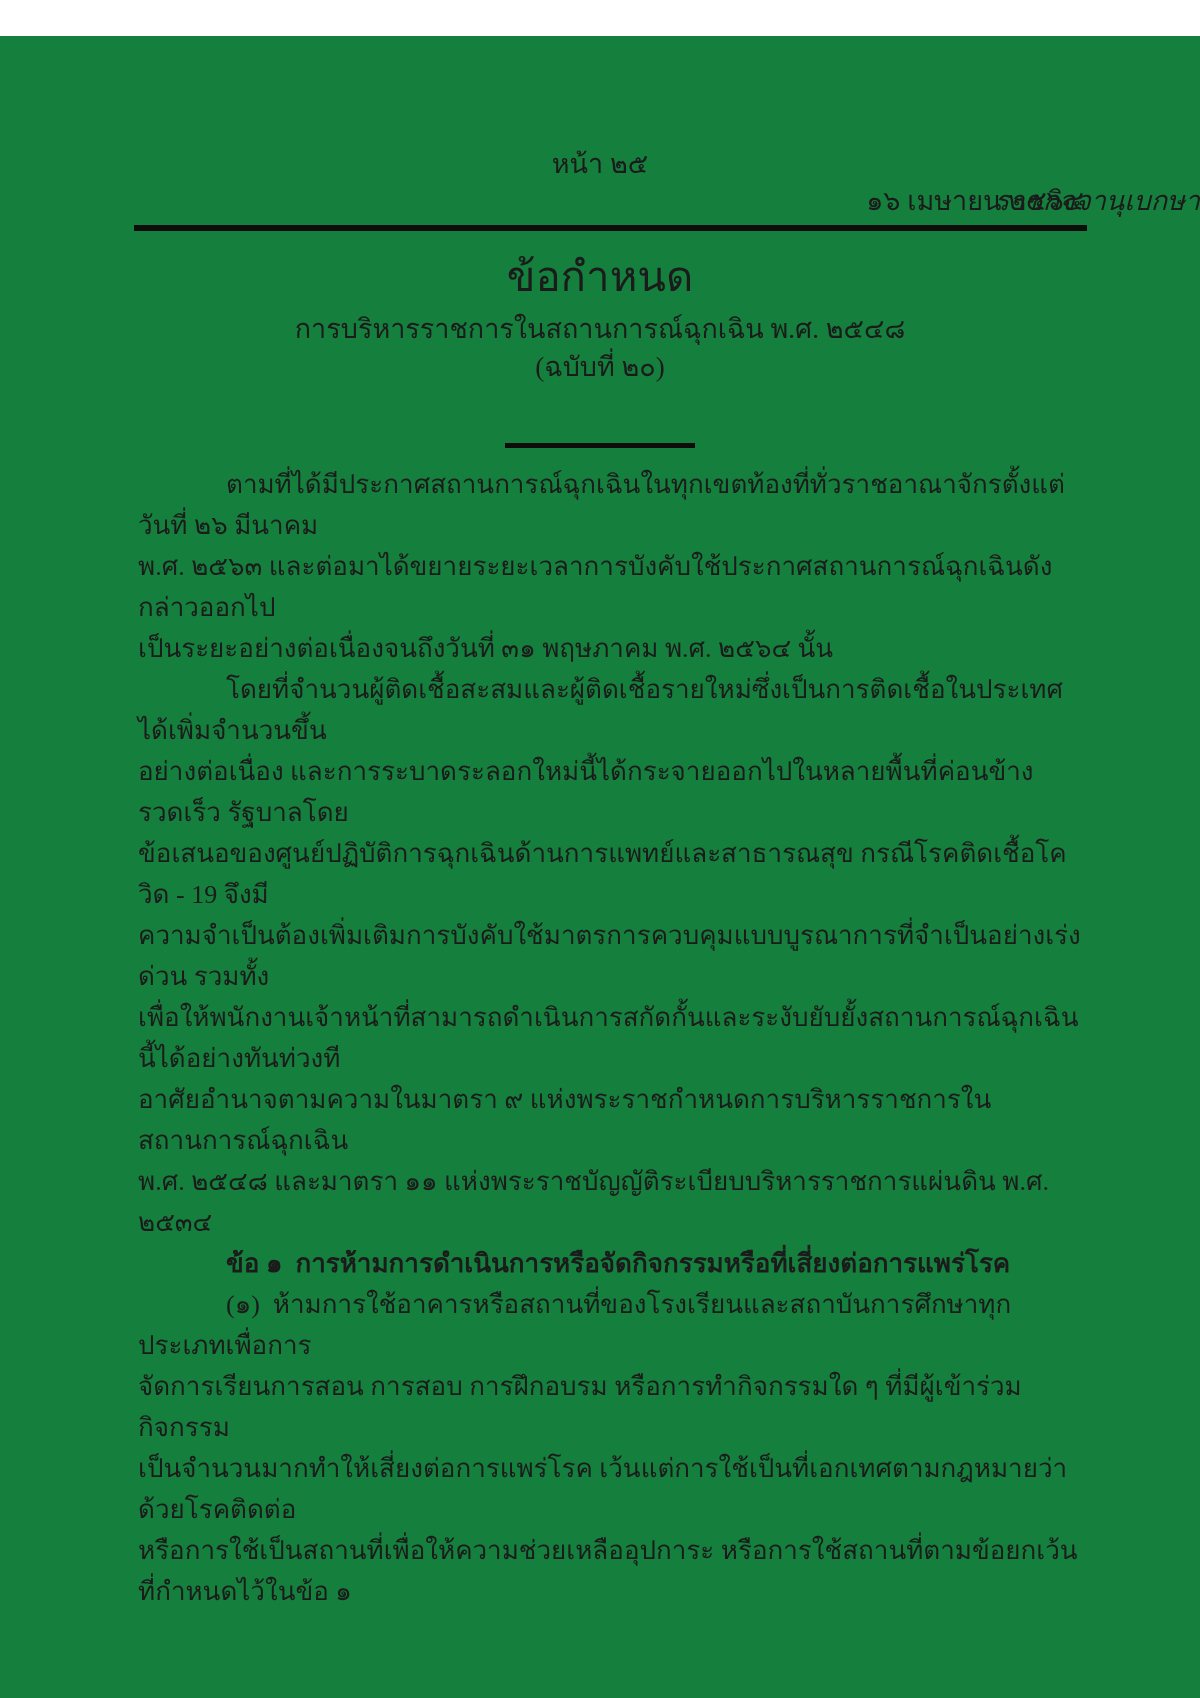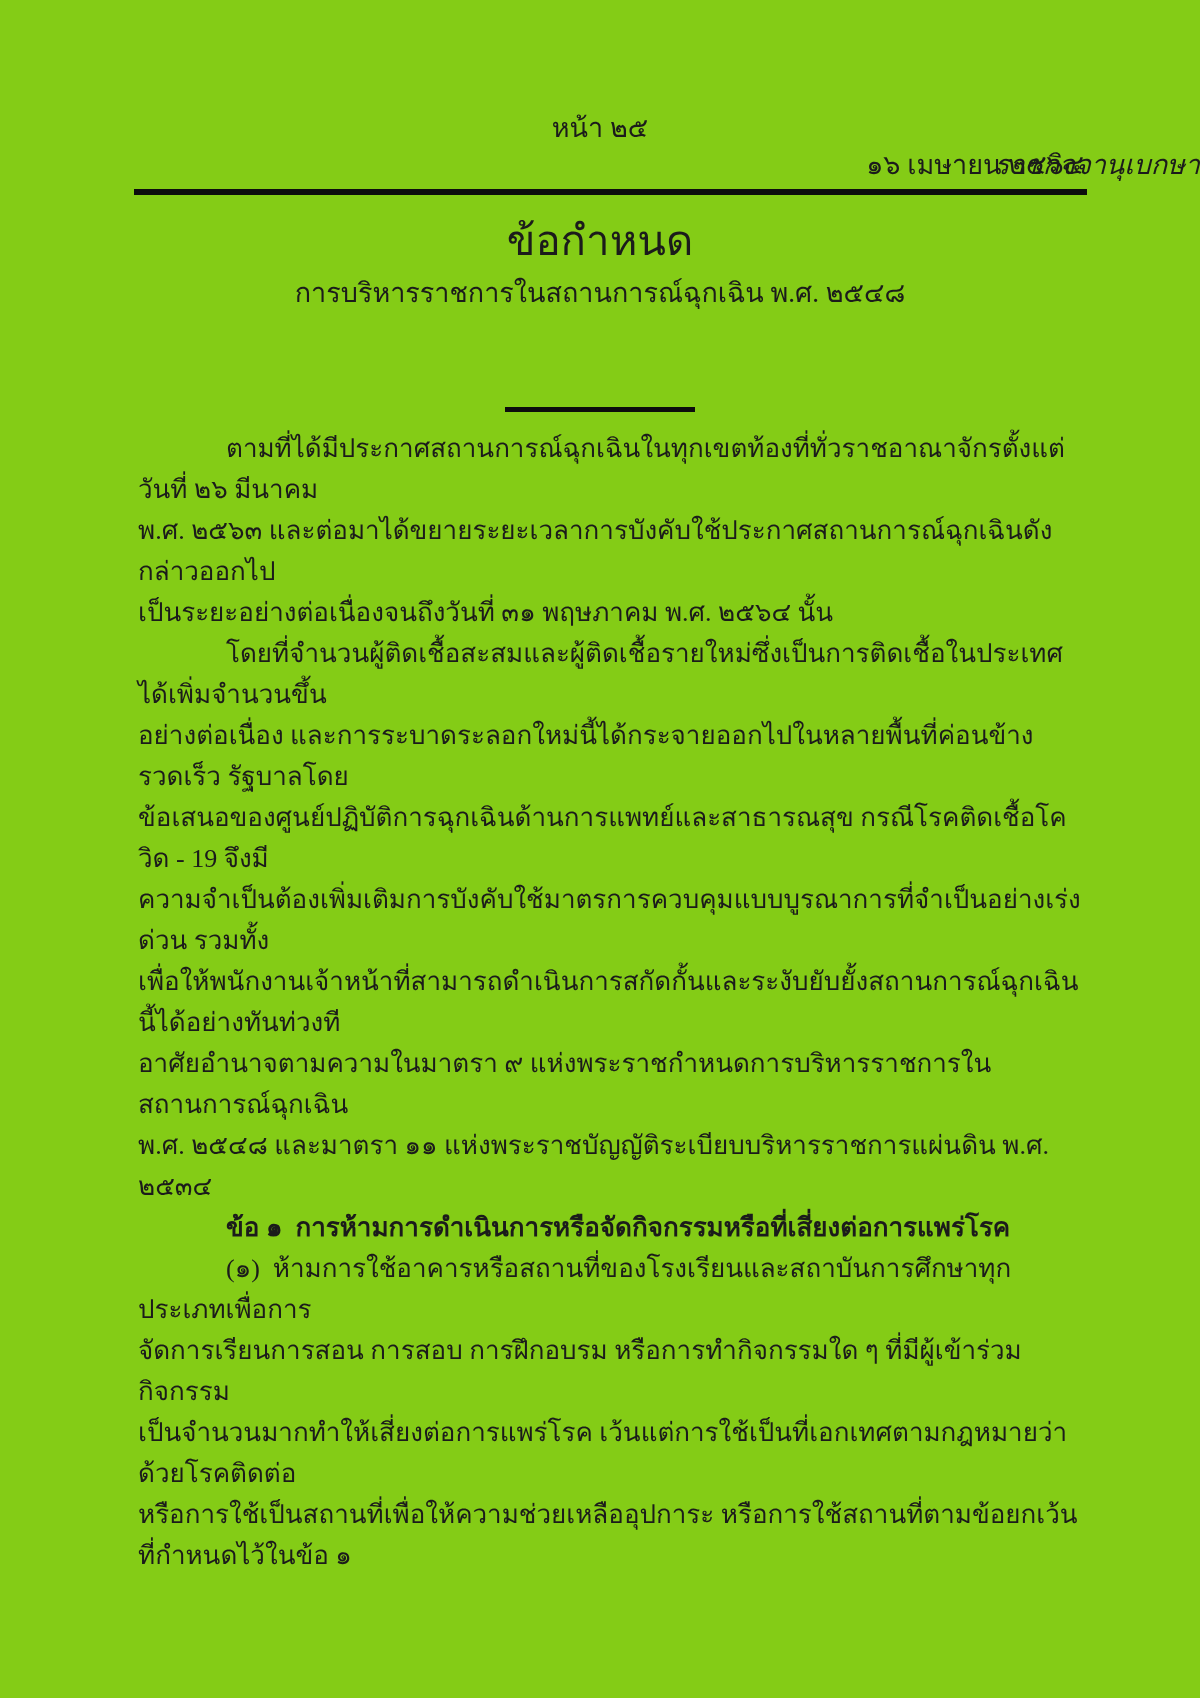--- a/index.html
+++ b/index.html
@@ -7,21 +7,22 @@
   body {
     background: #ffffff;
     font-family: "Liberation Serif", "DejaVu Serif", serif;
     color: #1b1b1b;
     position: relative;
     overflow: hidden;
   }
   .page {
     position: absolute;
     inset: 0;
-    background: #84cc16;
+    background: #15803d;
+    margin-top: 36px;
   }
   .page-number {
     position: absolute;
     top: 110px; left: 0; right: 0;
     text-align: center;
     font-size: 27px;
     line-height: 36px;
     white-space: pre-wrap;
   }
   .masthead {
@@ -86,20 +87,21 @@
     <span class="gazette">ราชกิจจานุเบกษา</span>
     <span class="date">๑๖ เมษายน ๒๕๖๔</span>
   </div>
 
   <div class="header-rule"></div>
 
   <div class="doc-title">ข้อกำหนด</div>
 
   <div class="subtitle">
     <div class="sub-line">การบริหารราชการในสถานการณ์ฉุกเฉิน พ.ศ. ๒๕๔๘</div>
+    <div class="sub-line">(ฉบับที่ ๒๐)</div>
   </div>
 
   <div class="title-rule"></div>
 
   <div class="body-text">
       <div class="line indent">ตามที่ได้มีประกาศสถานการณ์ฉุกเฉินในทุกเขตท้องที่ทั่วราชอาณาจักรตั้งแต่วันที่ ๒๖ มีนาคม</div>
       <div class="line">พ.ศ. ๒๕๖๓ และต่อมาได้ขยายระยะเวลาการบังคับใช้ประกาศสถานการณ์ฉุกเฉินดังกล่าวออกไป</div>
       <div class="line">เป็นระยะอย่างต่อเนื่องจนถึงวันที่ ๓๑ พฤษภาคม พ.ศ. ๒๕๖๔ นั้น</div>
       <div class="line indent">โดยที่จำนวนผู้ติดเชื้อสะสมและผู้ติดเชื้อรายใหม่ซึ่งเป็นการติดเชื้อในประเทศได้เพิ่มจำนวนขึ้น</div>
       <div class="line">อย่างต่อเนื่อง และการระบาดระลอกใหม่นี้ได้กระจายออกไปในหลายพื้นที่ค่อนข้างรวดเร็ว รัฐบาลโดย</div>

